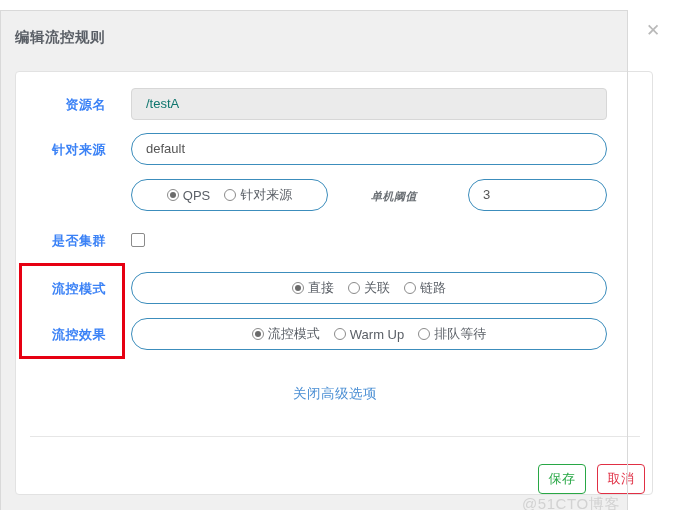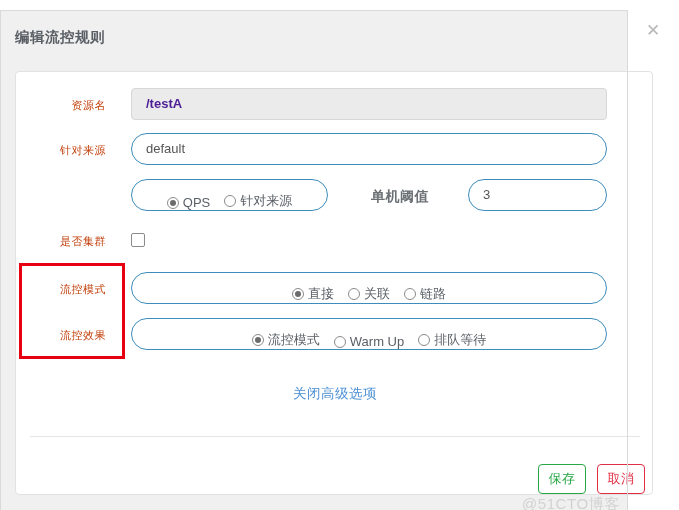--- a/index.html
+++ b/index.html
@@ -62,63 +62,63 @@
     width: 638px;
     height: 34px;
   }
   .label {
     position: absolute;
     left: 0; top: 0;
     width: 90px;
     height: 34px;
     line-height: 34px;
     text-align: right;
+    font-size: 13px;
+    font-weight: bold;
+    color: #3b82f6;
+    letter-spacing: .5px;
+  }
+  .label-sm {
     font-size: 11px;
-    font-weight: normal;
-    color: #c2410c;
-    letter-spacing: .5px;
-  }
-  .label-sm {
-    font-size: 14px;
     font-weight: bold;
     color: #6b7075;
     letter-spacing: .5px;
+    font-style: italic;
   }
 
   
   .field {
     position: absolute;
     height: 32px;
     border: 1px solid #3c8dbc;
     border-radius: 16px;
     background: #fff;
     font-size: 13px;
     color: #555;
     padding: 0 14px;
     line-height: 30px;
     font-family: "Liberation Sans", sans-serif;
     outline: none;
   }
   .field.disabled {
     background: #ebebeb;
     border: 1px solid #d7d7d7;
-    color: #4c1d95;
+    color: #0f766e;
     border-radius: 4px;
-    font-weight: bold;
   }
 
   
   .radio-group {
     position: absolute;
     height: 32px;
     border: 1px solid #3c8dbc;
     border-radius: 16px;
     background: #fff;
     display: flex;
-    align-items: flex-end;
+    align-items: center;
     justify-content: center;
     gap: 14px;
   }
   .radio-opt {
     display: inline-flex;
     align-items: center;
     gap: 4px;
     font-size: 13px;
     color: #5a5f66;
     cursor: pointer;

